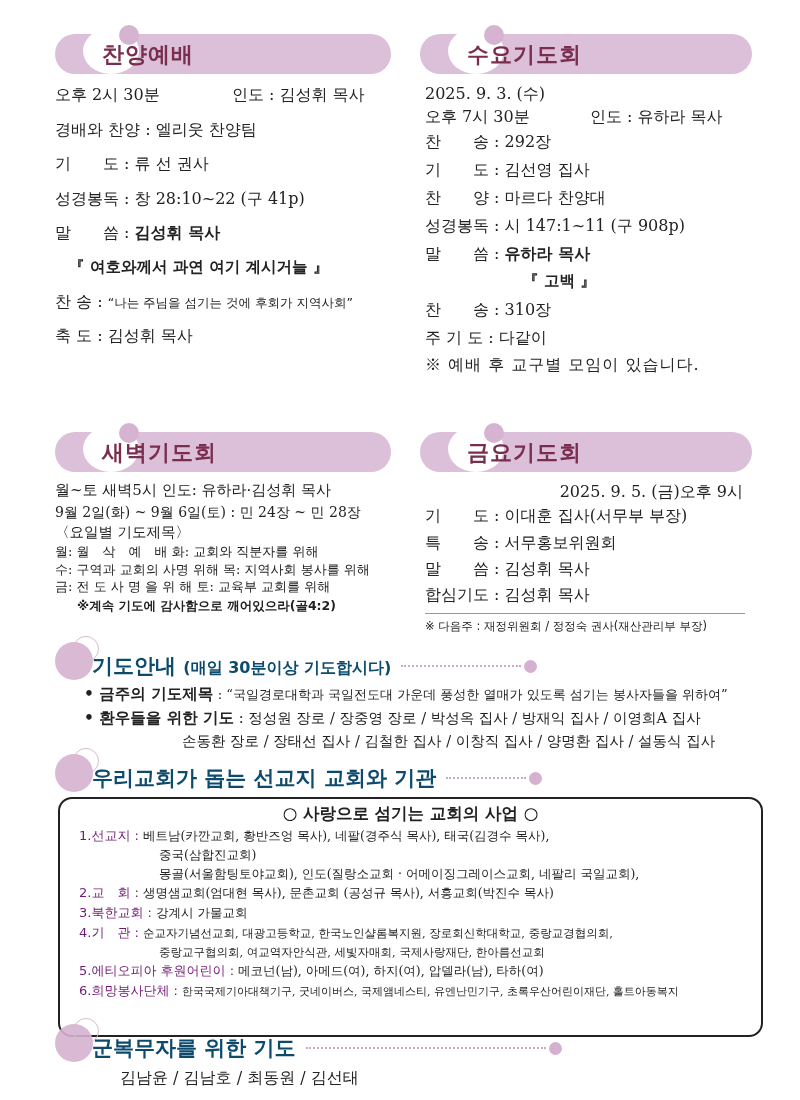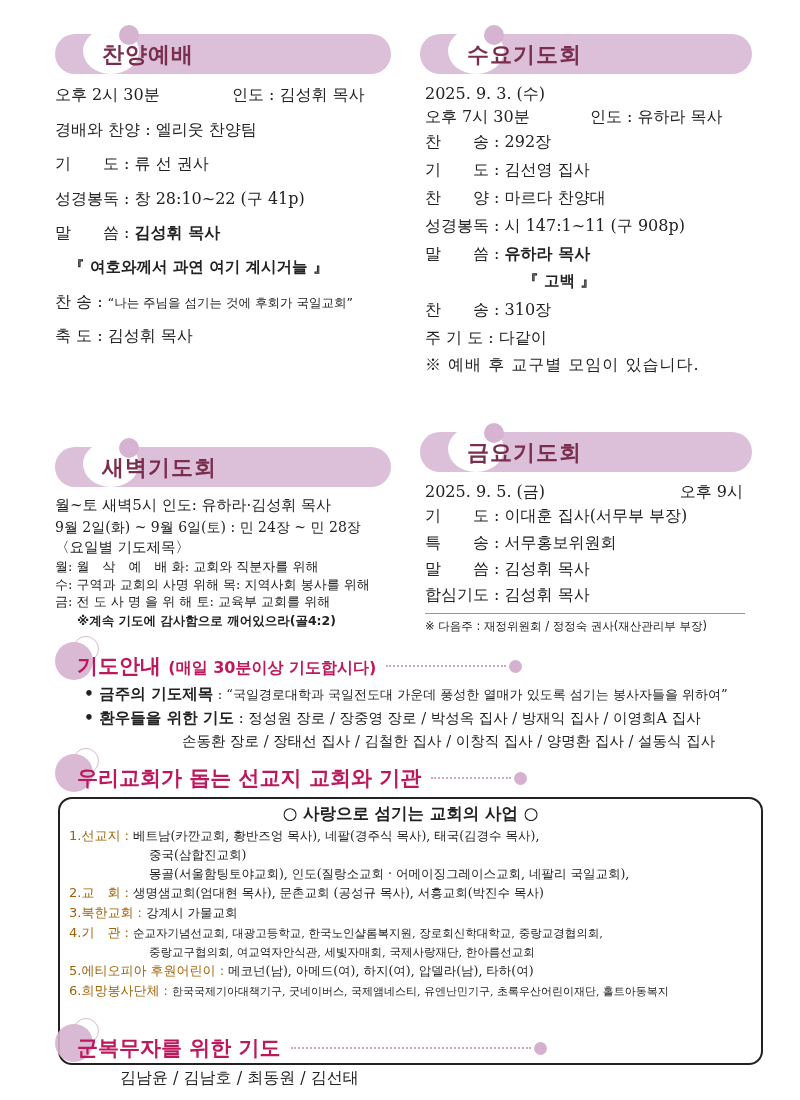--- a/index.html
+++ b/index.html
@@ -47,48 +47,48 @@
   }
   .section-head .circ {
     position: absolute; left: 0; top: -6px; width: 38px; height: 38px;
     border-radius: 50%; background: #d6b1cf; opacity: .9;
   }
   .section-head .circ-ring {
     position: absolute; left: 18px; top: -12px; width: 26px; height: 26px;
     border-radius: 50%; border: 1px solid #cfc0cf; background: transparent;
   }
   .section-head .head-text {
-    position: relative; margin-left: 22px;
+    position: relative; margin-left: 37px;
     font-family: "DejaVu Sans", sans-serif; font-weight: bold; font-size: 21px;
-    color: #be185d; white-space: nowrap;
+    color: #0c4a6e; white-space: nowrap;
   }
   .section-head .head-sub { font-size: 16px; }
   .section-head .dots {
     position: relative; margin-left: 10px; border-top: 2px dotted #c9a9c4;
     height: 0; align-self: center;
   }
   .section-head .end-dot {
     position: relative; width: 13px; height: 13px; border-radius: 50%;
     background: #d6b1cf; margin-left: 3px;
   }
 
   .bullets { position: absolute; left: 84px; top: 682px; width: 700px; }
   .bullets .b { font-size: 14.5px; line-height: 1.55; white-space: nowrap; }
   .bullets .b .key { font-family: "DejaVu Sans", sans-serif; font-weight: bold; font-size: 15.5px; }
   .bullets .b .q { font-size: 13px; }
   .bullets .indent { padding-left: 98px; }
 
   .box {
-    position: absolute; left: 58px; top: 797px; width: 705px; height: 268px;
-    border: 2px solid #222; border-radius: 14px; padding: 4px 9px;
+    position: absolute; left: 58px; top: 797px; width: 705px; height: 240px;
+    border: 2px solid #222; border-radius: 14px; padding: 4px 19px;
     font-family: "DejaVu Sans", sans-serif;
   }
   .box .box-title { text-align: center; font-weight: bold; font-size: 16.5px; margin-bottom: 1px; }
   .box .row { font-size: 12.5px; line-height: 1.5; white-space: nowrap; color: #222; }
-  .box .row .k { font-weight: normal; font-size: 13px; color: #a16207; }
+  .box .row .k { font-weight: normal; font-size: 13px; color: #701a75; }
   .box .row .v { font-family: "DejaVu Serif", serif; }
   .box .row.cont { padding-left: 80px; }
   .box .row .v.small { font-size: 11px; text-align: center; }
 
   .names { position: absolute; left: 120px; top: 1068px; font-size: 16px; }
 </style>
 </head>
 <body>
 
 <div class="col col-left">
@@ -115,21 +115,21 @@
     <span>성경봉독</span> : <span>창 28:10~22 (구 41p)</span>
   </div>
   <div class="gap"></div>
   <div class="line">
     <span>말　　씀</span> : <span class="bold">김성휘 목사</span>
   </div>
   <div class="gap"></div>
   <div class="line bold" style="padding-left:14px;font-size:15.5px">『 여호와께서 과연 여기 계시거늘 』</div>
   <div class="gap"></div>
   <div class="line">
-    <span>찬 송</span> : <span class="sans" style="font-size:12.5px">“나는 주님을 섬기는 것에 후회가 국일교회”</span>
+    <span>찬 송</span> : <span class="sans" style="font-size:12.5px">“나는 주님을 섬기는 것에 후회가 지역사회”</span>
   </div>
   <div class="gap"></div>
   <div class="line">
     <span>축 도</span> : <span>김성휘 목사</span>
   </div>
 </div>
 
 <div class="col col-right">
   <div class="pill">
     <div class="blob"></div>
@@ -160,42 +160,42 @@
   <div class="line bold" style="line-height:1.75;padding-left:98px;font-size:15.5px">『 고백 』</div>
   <div class="line" style="line-height:1.75">
     <span>찬　　송</span> : <span>310장</span>
   </div>
   <div class="line" style="line-height:1.75">
     <span>주 기 도</span> : <span>다같이</span>
   </div>
   <div class="line" style="line-height:1.6;letter-spacing:1px">※ 예배 후 교구별 모임이 있습니다.</div>
 </div>
 
-<div class="col" style="left:55px;top:447px;width:340px">
+<div class="col" style="left:55px;top:432px;width:340px">
   <div class="pill" style="width:336px">
     <div class="blob"></div>
     <div class="blob2"></div>
     <span class="pill-title">새벽기도회</span>
   </div>
   <div class="line tight" style="font-size:15px">월~토 새벽5시  인도: 유하라·김성휘 목사</div>
   <div class="line tight" style="font-size:14px">9월 2일(화) ~ 9월 6일(토) : 민 24장 ~ 민 28장</div>
   <div class="line tight" style="font-size:14.5px">〈요일별 기도제목〉</div>
   <div class="line sm" style="font-size:13px;line-height:1.35">월: 월　삭　예　배  화: 교회와 직분자를 위해</div>
   <div class="line sm" style="font-size:13px;line-height:1.35">수: 구역과 교회의 사명 위해  목: 지역사회 봉사를 위해</div>
   <div class="line sm" style="font-size:13px;line-height:1.35">금: 전 도 사 명 을 위 해  토: 교육부 교회를 위해</div>
   <div class="line sans bold" style="font-size:12.5px;padding-left:22px;line-height:1.6">※계속 기도에 감사함으로 깨어있으라(골4:2)</div>
 </div>
 
 <div class="col" style="left:425px;top:432px;width:340px">
   <div class="pill" style="width:332px;margin-left:-5px">
     <div class="blob"></div>
     <div class="blob2"></div>
     <span class="pill-title">금요기도회</span>
   </div>
-  <div class="line tight" style="display:flex;justify-content:space-between;width:318px">
+  <div class="line tight" style="display:flex;justify-content:flex-end;width:318px">
     <span>2025. 9. 5. (금)</span>
     <span>오후 9시</span>
   </div>
   <div class="line" style="line-height:1.65">
     <span>기　　도</span> : <span>이대훈 집사(서무부 부장)</span>
   </div>
   <div class="line" style="line-height:1.65">
     <span>특　　송</span> : <span>서무홍보위원회</span>
   </div>
   <div class="line" style="line-height:1.65">

